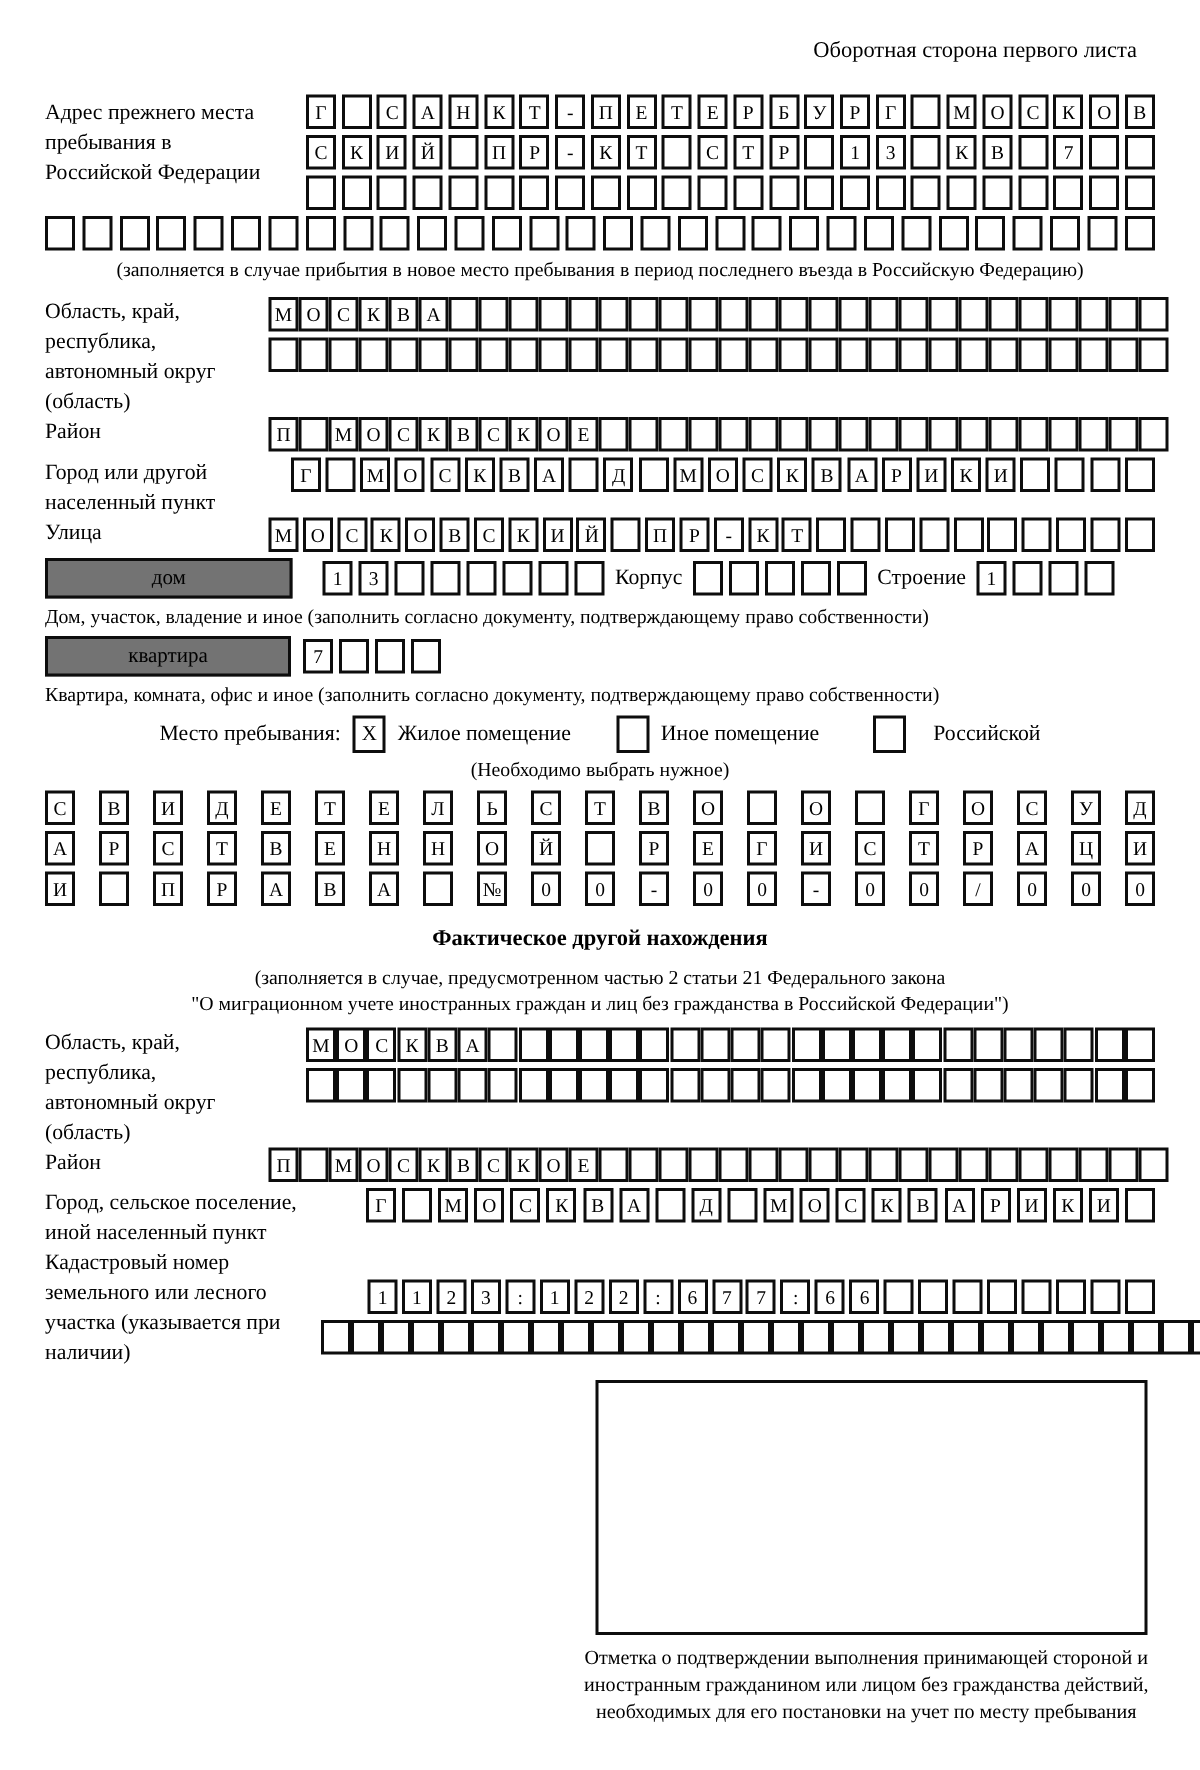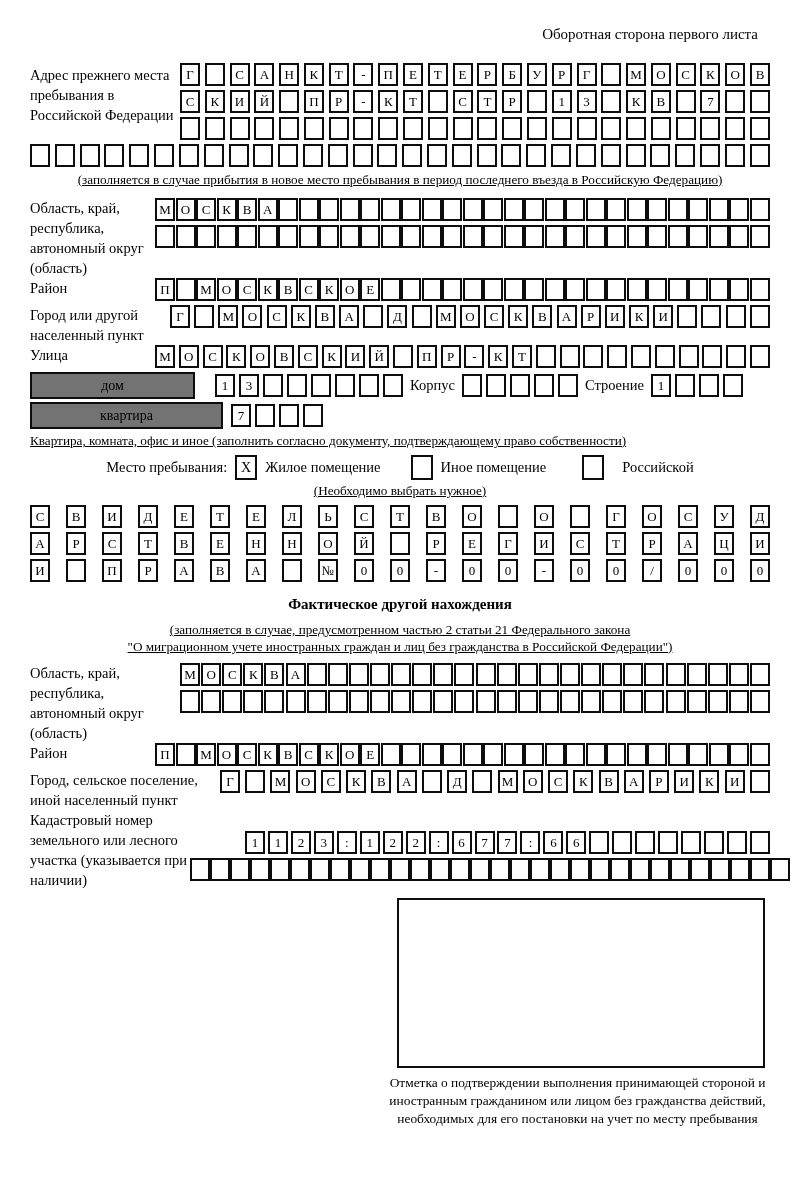--- a/index.html
+++ b/index.html
@@ -12,28 +12,28 @@
   
   .cellrow { display:flex; justify-content:space-between; margin-bottom:4px; }
   .cellrow .cell { flex:none; }
   .cell {
     width:20px; height:23px; border:2px solid #0d0d0d; background:#fff;
     display:inline-flex; align-items:center; justify-content:center;
     font-size:13px; line-height:1; font-family:"Liberation Serif",serif;
   }
   .cells-inline { display:flex; gap:4px; }
 
-  .frow { display:flex; align-items:flex-start; }
+  .frow { display:flex; align-items:flex-start;gap:24px; }
   .flabel { font-size:14.5px; line-height:20px; flex:none; }
   .frows { flex:1; min-width:0; }
 
   .w150 { width:150px; } .w125 { width:125px; } .w140 { width:140px; }
   .w215 { width:215px; } .w190 { width:190px; } .w160 { width:160px; }
 
-  .note { font-size:13.2px; text-align:center; line-height:17px;text-decoration:underline; }
+  .note { font-size:13.2px; text-align:center; line-height:17px; }
   .section-title { font-size:15.5px; font-weight:bold; text-align:center; margin:6px 0 8px 0; }
 
   .addr-note { margin:2px 0 10px 0; }
 
   .labelbox {
     border:2px solid #0d0d0d; height:27px; display:flex; align-items:center; justify-content:center;
     font-size:14px; flex:none; background:#737373;
   }
   .dom-row, .kv-row { display:flex; align-items:center; margin-bottom:3px; }
   .dom-row .small-label { font-size:14.5px; margin:0 7px; flex:none; }
@@ -373,23 +373,24 @@
         <span class="cell"></span>
       </div>
     <div class="small-label">Строение</div>
     <div class="cells-inline">
         <span class="cell">1</span>
         <span class="cell"></span>
         <span class="cell"></span>
         <span class="cell"></span>
       </div>
   </div>
+  <div class="note" style="text-align:left; margin-bottom:5px;">Дом, участок, владение и иное (заполнить согласно документу, подтверждающему право собственности)</div>
 
   <div class="kv-row">
-    <div class="labelbox" style="width:193px;">квартира</div>
+    <div class="labelbox" style="width:164px;">квартира</div>
     <div style="width:8px;"></div>
     <div class="cells-inline">
         <span class="cell">7</span>
         <span class="cell"></span>
         <span class="cell"></span>
         <span class="cell"></span>
       </div>
   </div>
   <div class="note" style="text-align:left; margin-bottom:4px;">Квартира, комната, офис и иное (заполнить согласно документу, подтверждающему право собственности)</div>
 

